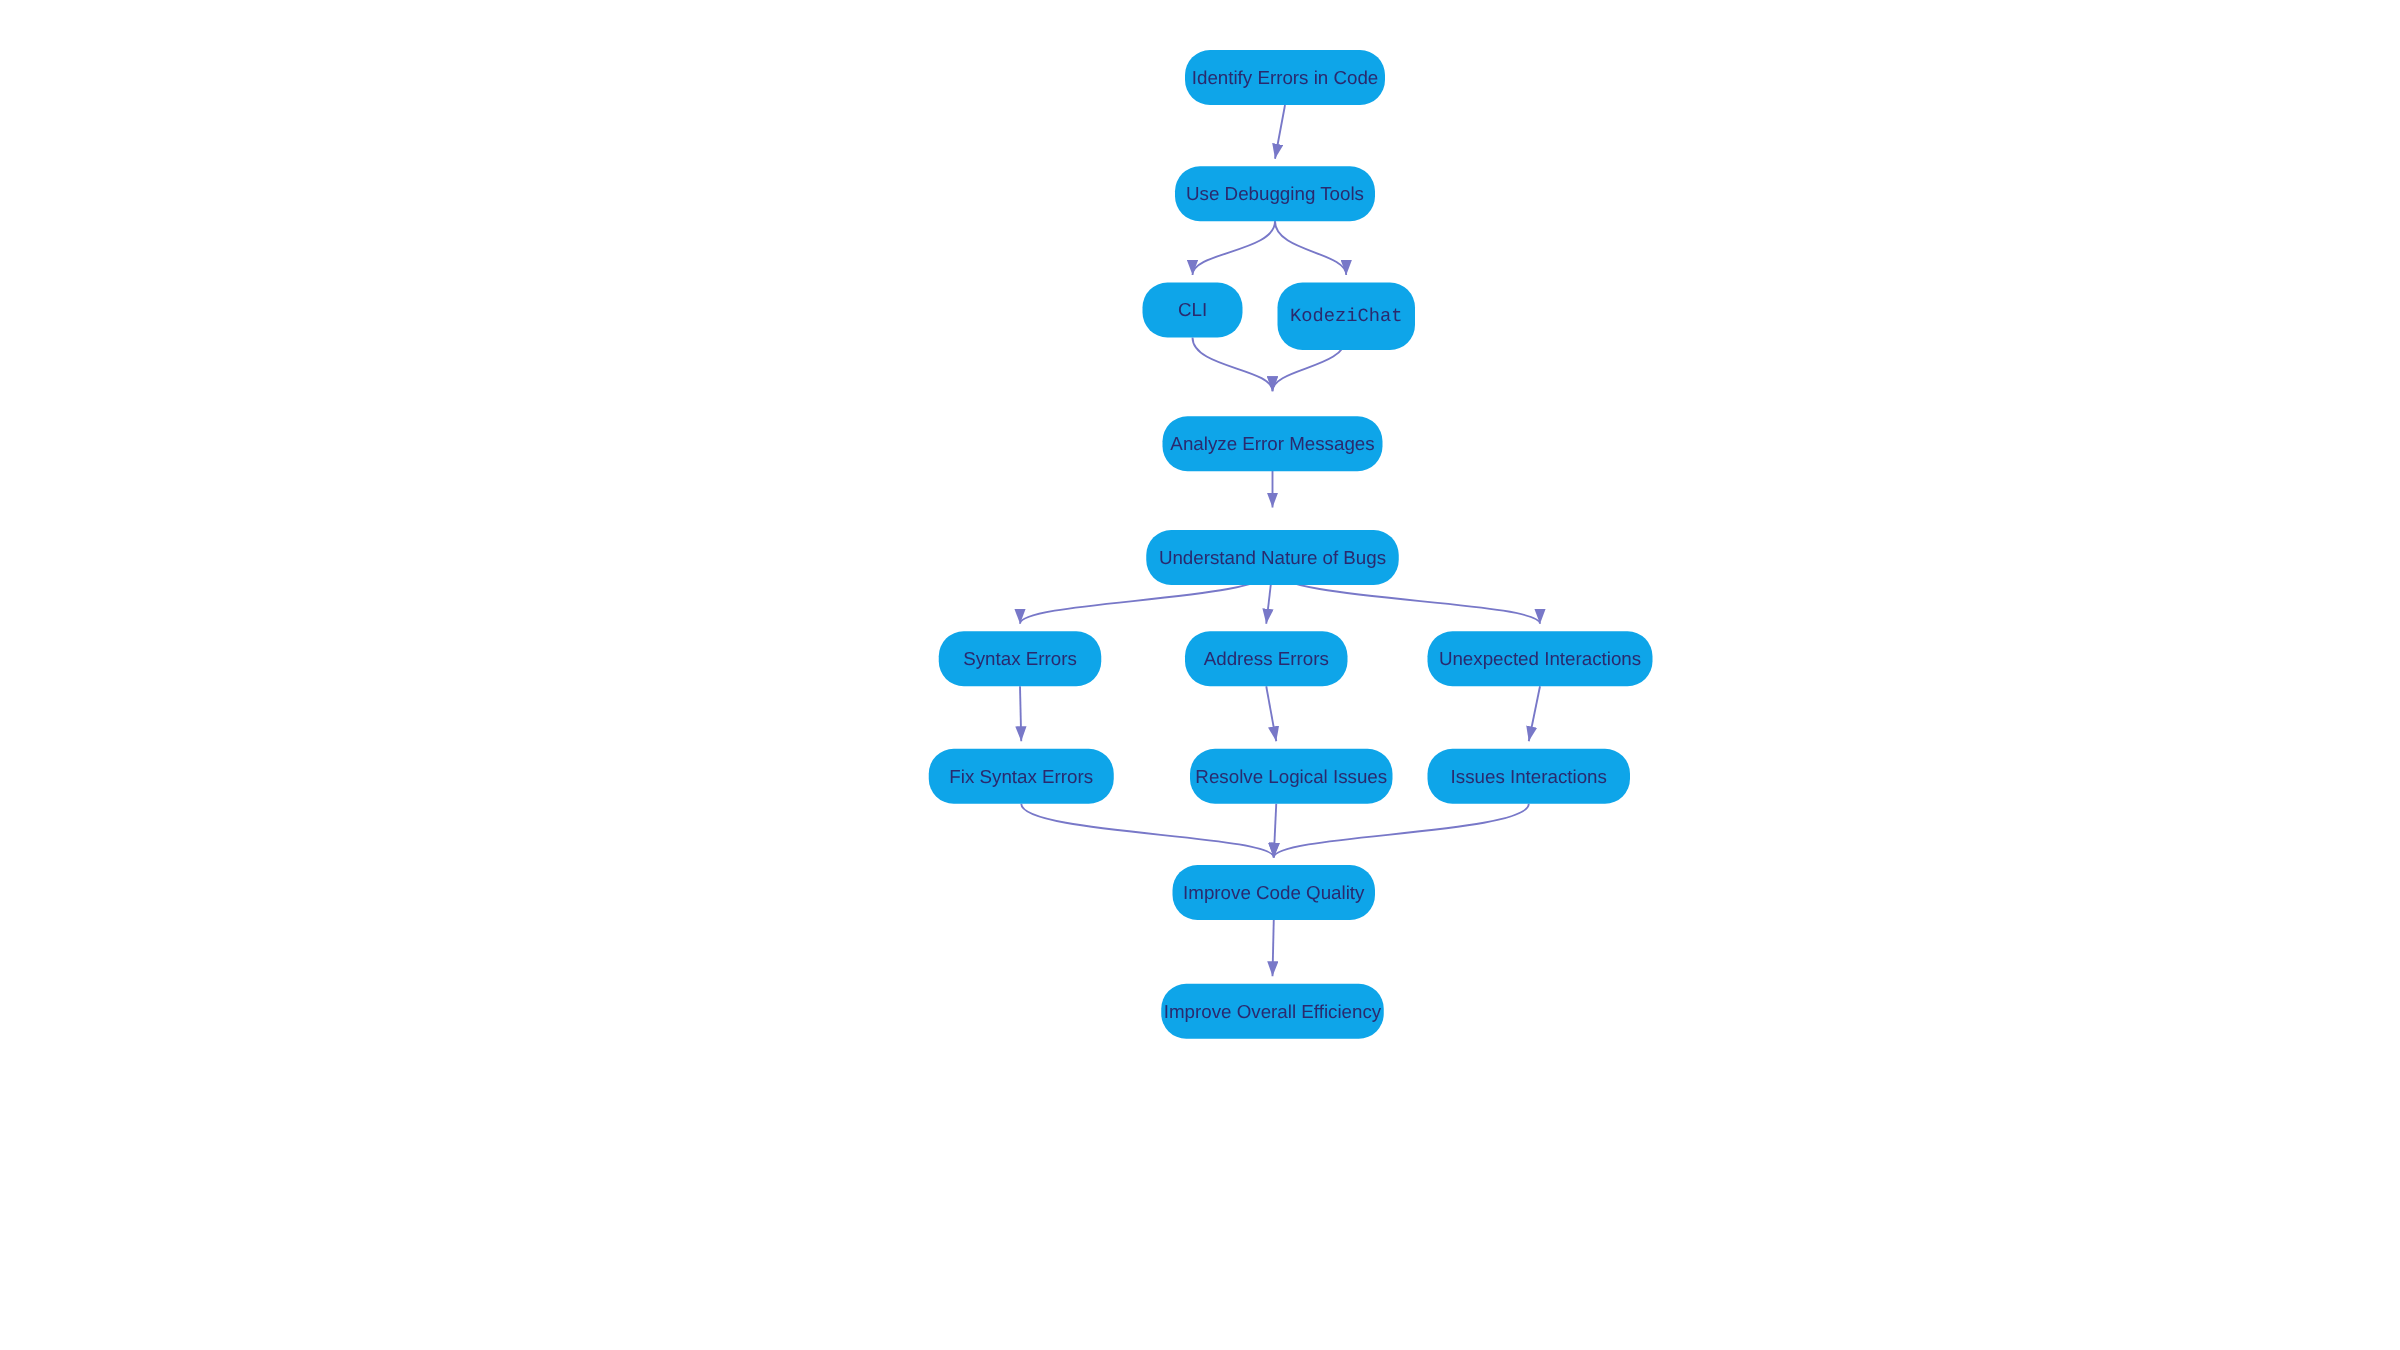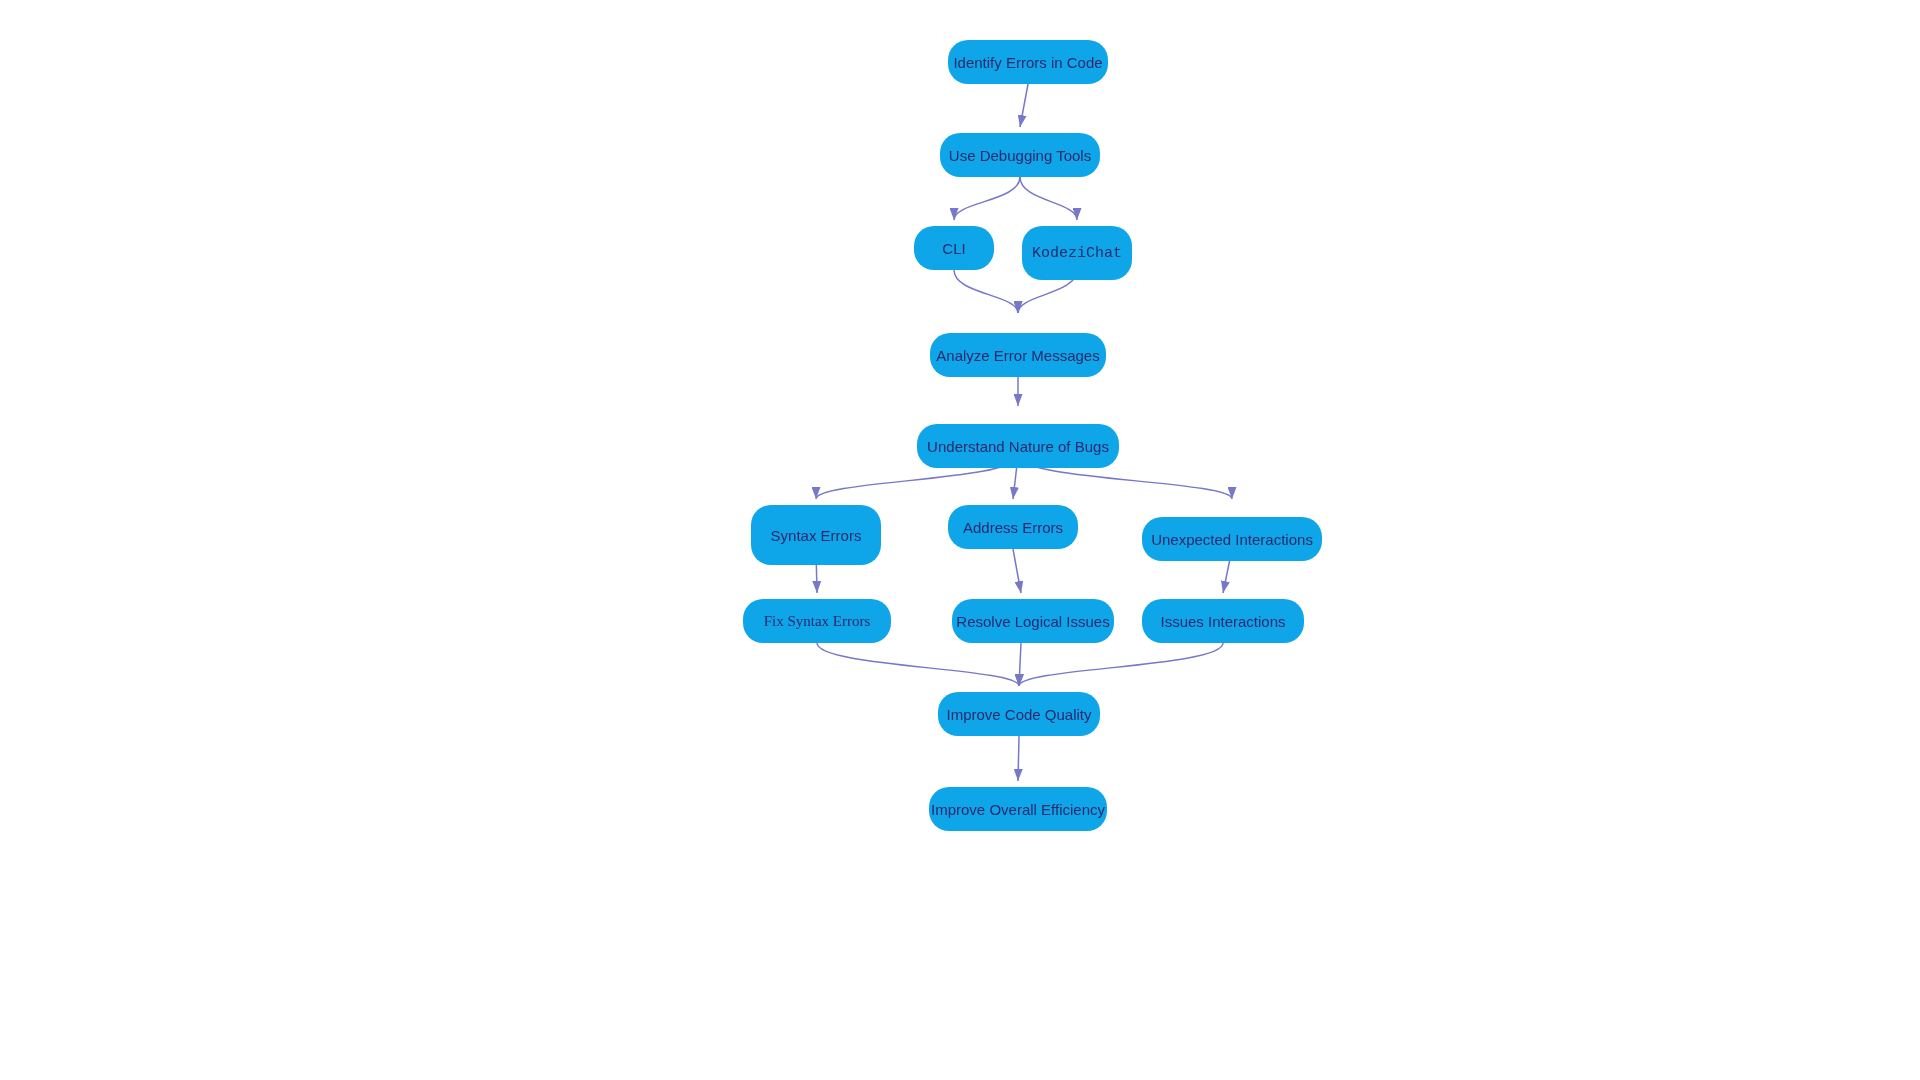--- a/index.html
+++ b/index.html
@@ -64,22 +64,22 @@
       <path d="M 1223 643 C 1223 667.5, 1019 667.5, 1019 686" stroke="#7878c8" stroke-width="1.5" fill="none" marker-end="url(#arrowhead)"></path>
       <path d="M 1019 736 L 1018 781" stroke="#7878c8" stroke-width="1.5" fill="none" marker-end="url(#arrowhead)"></path>
     </svg>
   <div id="nodes-container">
       <div class="node" style="left: 948px; top: 40px; width: 160px; height: 44px;">Identify Errors in Code</div>
       <div class="node" style="left: 940px; top: 133px; width: 160px; height: 44px;">Use Debugging Tools</div>
       <div class="node" style="left: 914px; top: 226px; width: 80px; height: 44px;">CLI</div>
       <div class="node" style="left: 1022px; top: 226px; width: 110px; height: 54px; font-family: Liberation Mono, monospace;">KodeziChat</div>
       <div class="node" style="left: 930px; top: 333px; width: 176px; height: 44px;">Analyze Error Messages</div>
       <div class="node" style="left: 917px; top: 412px; width: 202px; height: 44px; margin-top: 12px;">Understand Nature of Bugs</div>
-      <div class="node" style="left: 751px; top: 505px; width: 130px; height: 60px;">Syntax Errors</div>
+      <div class="node" style="left: 751px; top: 505px; width: 130px; height: 44px;">Syntax Errors</div>
       <div class="node" style="left: 948px; top: 505px; width: 130px; height: 44px;">Address Errors</div>
-      <div class="node" style="left: 1142px; top: 505px; width: 180px; height: 44px; margin-top: 12px;">Unexpected Interactions</div>
-      <div class="node" style="left: 743px; top: 599px; width: 148px; height: 44px; font-family: Liberation Serif, serif;">Fix Syntax Errors</div>
+      <div class="node" style="left: 1142px; top: 505px; width: 180px; height: 44px;">Unexpected Interactions</div>
+      <div class="node" style="left: 743px; top: 599px; width: 148px; height: 44px;">Fix Syntax Errors</div>
       <div class="node" style="left: 940px; top: 599px; width: 162px; height: 44px; margin-left: 12px;">Resolve Logical Issues</div>
       <div class="node" style="left: 1142px; top: 599px; width: 162px; height: 44px;">Issues Interactions</div>
       <div class="node" style="left: 938px; top: 692px; width: 162px; height: 44px;">Improve Code Quality</div>
       <div class="node" style="left: 929px; top: 787px; width: 178px; height: 44px;">Improve Overall Efficiency</div>
     </div>
 </div>
 
 </body></html>

